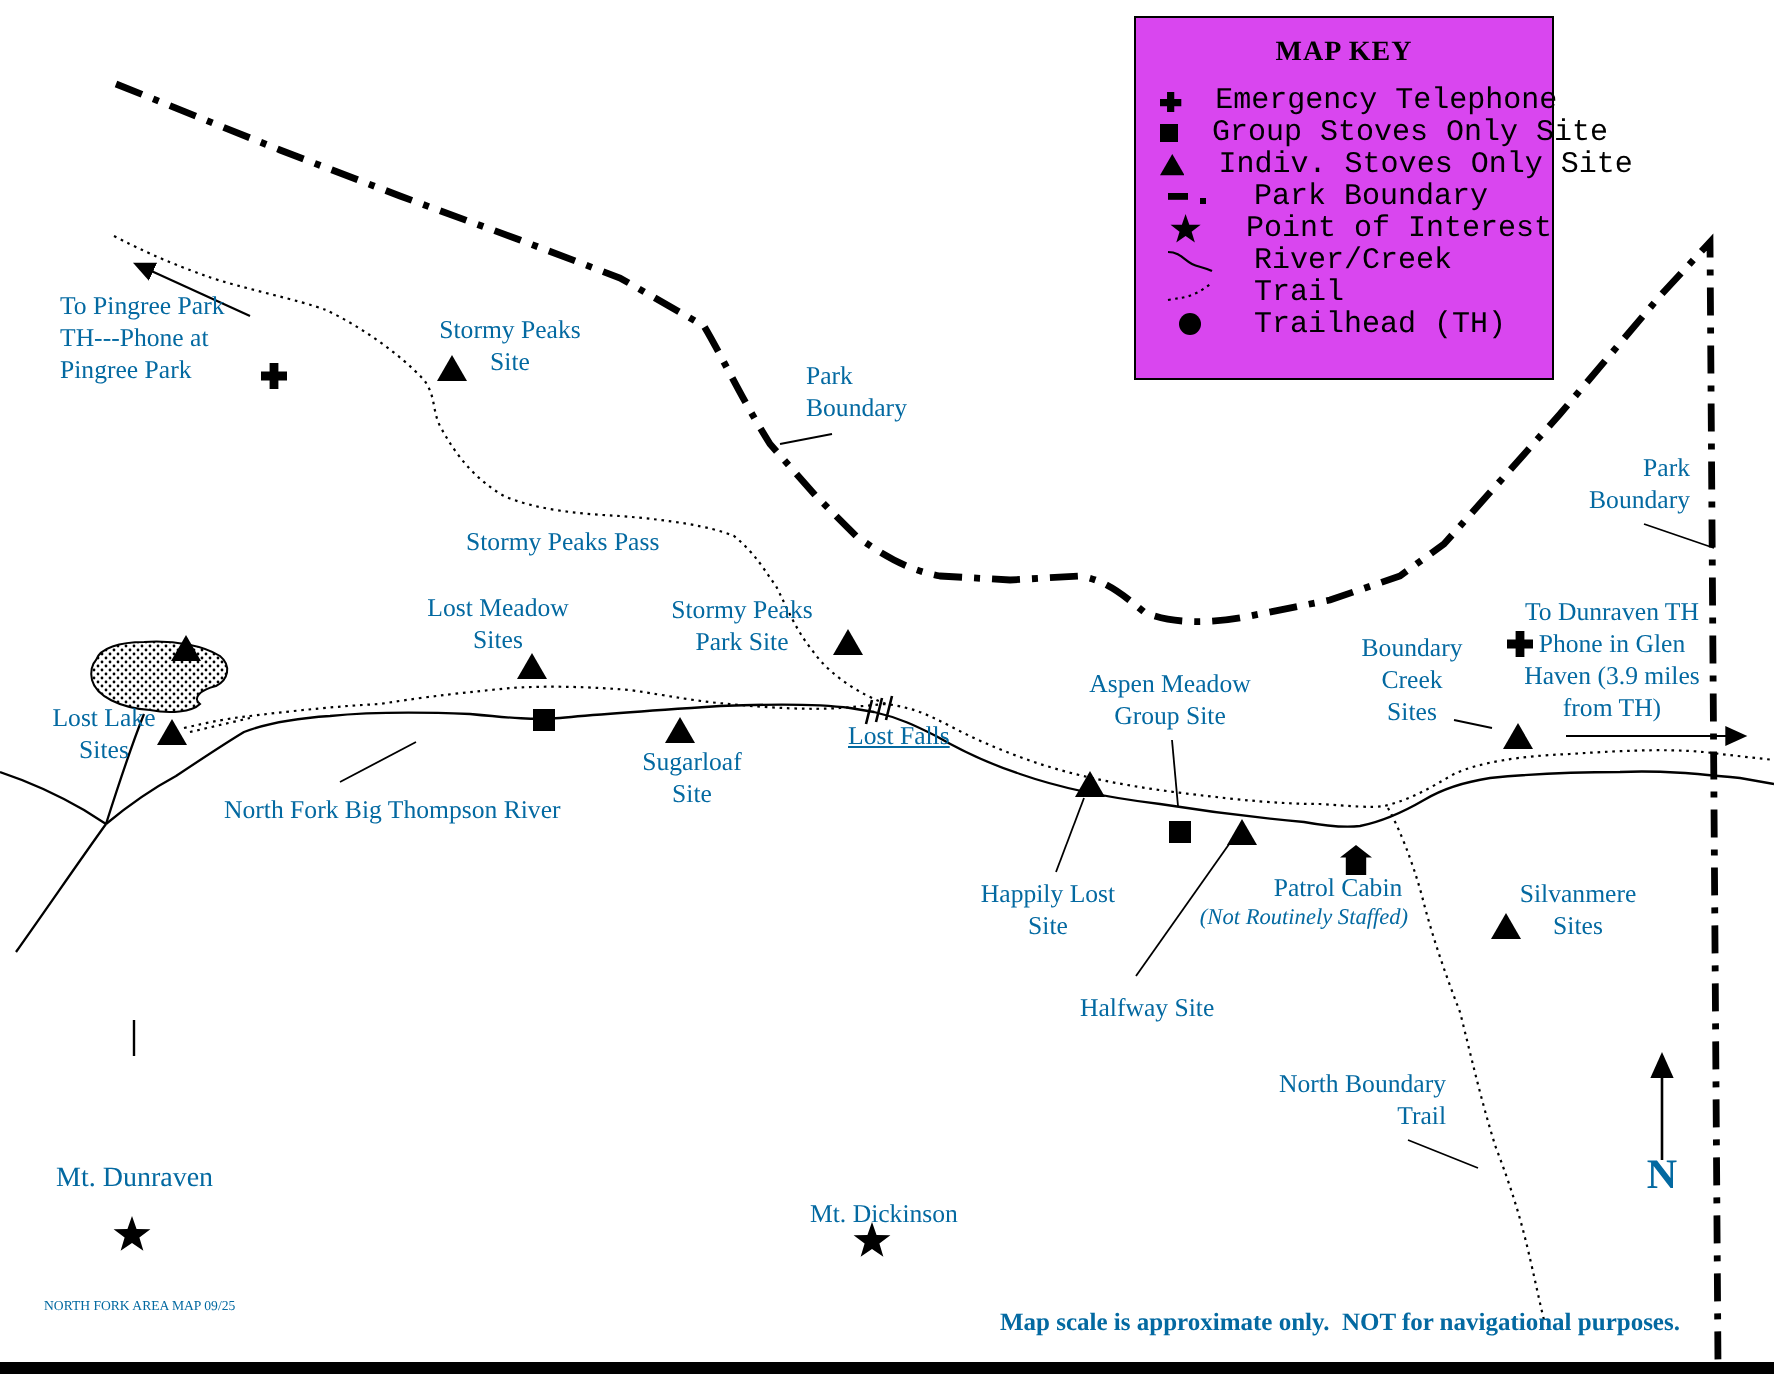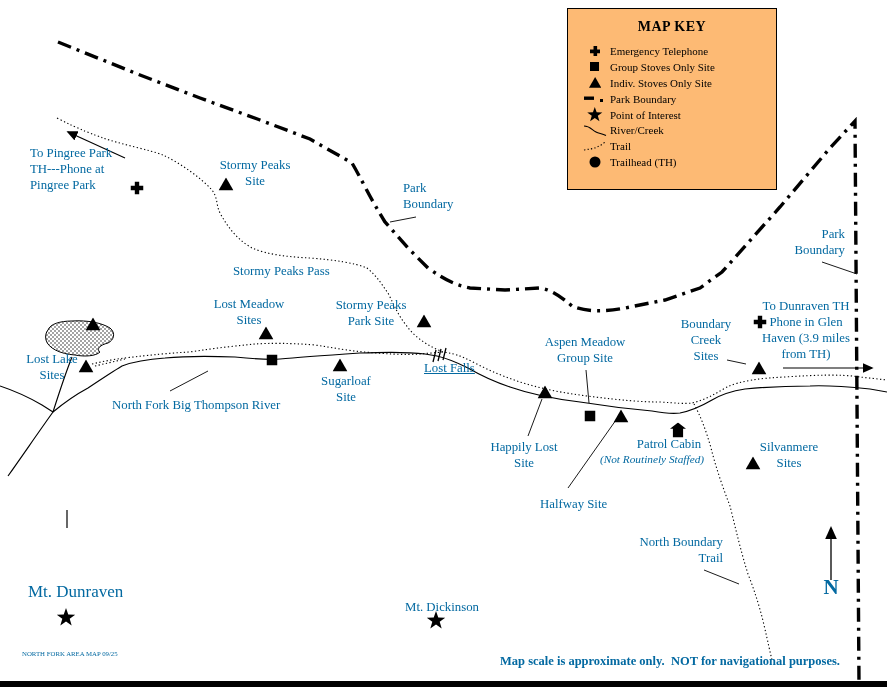--- a/index.html
+++ b/index.html
@@ -8,29 +8,29 @@
     font-family:"Liberation Serif","DejaVu Serif",serif;color:#000;overflow:hidden;
   }
   #map-svg{position:absolute;left:0;top:0;}
   #markers,#labels{position:absolute;left:0;top:0;width:887px;height:687px;pointer-events:none;}
   .marker{position:absolute;transform:translate(-50%,-50%);line-height:0;}
   .map-label{position:absolute;white-space:pre;line-height:1.25;color:#0369a1;}
   .map-label.center{transform:translateX(-50%);text-align:center;}
   .map-label.right{transform:translateX(-100%);text-align:right;}
   .map-key{
     position:absolute;left:567px;top:8px;width:210px;height:182px;
-    border:1.6px solid #000;background:#fdba74;box-sizing:border-box;
+    border:1.6px solid #000;background:#d946ef;box-sizing:border-box;
   }
   .map-key-title{
     text-align:center;font-weight:bold;font-size:14px;letter-spacing:.5px;margin-top:10px;
   }
   .map-key-items{margin-top:8px;}
   .key-row{display:flex;align-items:center;height:15.9px;}
   .key-sym{width:30px;margin-left:12px;display:flex;justify-content:center;align-items:center;line-height:0;}
-  .key-lab{font-size:11px;margin-left:0;white-space:nowrap;}
+  .key-lab{font-size:15px;margin-left:17px;white-space:nowrap;font-family:Liberation Mono, monospace;}
   .bottom-edge{position:absolute;left:0;bottom:0;width:887px;height:6px;background:#000;}
 </style>
 </head>
 <body>
 
 <div id="stage">
 
   <svg id="map-svg" width="887" height="687" viewBox="0 0 887 687">
     <defs>
       <pattern id="lakedots" width="4" height="4" patternUnits="userSpaceOnUse">
@@ -170,21 +170,21 @@
       <div class="map-label center" style="left: 585px; top: 335px; font-size: 12.8px;"><div>Aspen Meadow</div><div>Group Site</div></div>
       <div class="map-label center" style="left: 524px; top: 440px; font-size: 12.8px;"><div>Happily Lost</div><div>Site</div></div>
       <div class="map-label" style="left: 540px; top: 497px; font-size: 12.8px;"><div>Halfway Site</div></div>
       <div class="map-label center" style="left: 669px; top: 437px; font-size: 12.8px;"><div>Patrol Cabin</div></div>
       <div class="map-label center" style="left: 652px; top: 452px; font-size: 11.3px; font-style: italic;"><div>(Not Routinely Staffed)</div></div>
       <div class="map-label center" style="left: 706px; top: 317px; font-size: 12.8px;"><div>Boundary</div><div>Creek</div><div>Sites</div></div>
       <div class="map-label center" style="left: 806px; top: 299px; font-size: 12.8px;"><div>To Dunraven TH</div><div>Phone in Glen</div><div>Haven (3.9 miles</div><div>from TH)</div></div>
       <div class="map-label right" style="left: 845px; top: 227px; font-size: 12.8px;"><div>Park</div><div>Boundary</div></div>
       <div class="map-label center" style="left: 789px; top: 440px; font-size: 12.8px;"><div>Silvanmere</div><div>Sites</div></div>
       <div class="map-label right" style="left: 723px; top: 535px; font-size: 12.8px;"><div>North Boundary</div><div>Trail</div></div>
-      <div class="map-label" style="left: 28px; top: 581px; font-size: 17px;"><div>Mt. Dunraven</div></div>
+      <div class="map-label" style="left: 28px; top: 581px; font-size: 14px;"><div>Mt. Dunraven</div></div>
       <div class="map-label" style="left: 405px; top: 600px; font-size: 12.8px;"><div>Mt. Dickinson</div></div>
       <div class="map-label center" style="left: 831px; top: 574px; font-size: 21px; font-weight: bold;"><div>N</div></div>
       <div class="map-label" style="left: 22px; top: 650px; font-size: 6.8px;"><div>NORTH FORK AREA MAP 09/25</div></div>
       <div class="map-label" style="left: 500px; top: 654px; font-size: 12.5px; font-weight: bold;"><div>Map scale is approximate only.  NOT for navigational purposes.</div></div>
     </div>
 
   <div class="map-key">
     <div class="map-key-title">MAP KEY</div>
     <div class="map-key-items">
         <div class="key-row">

